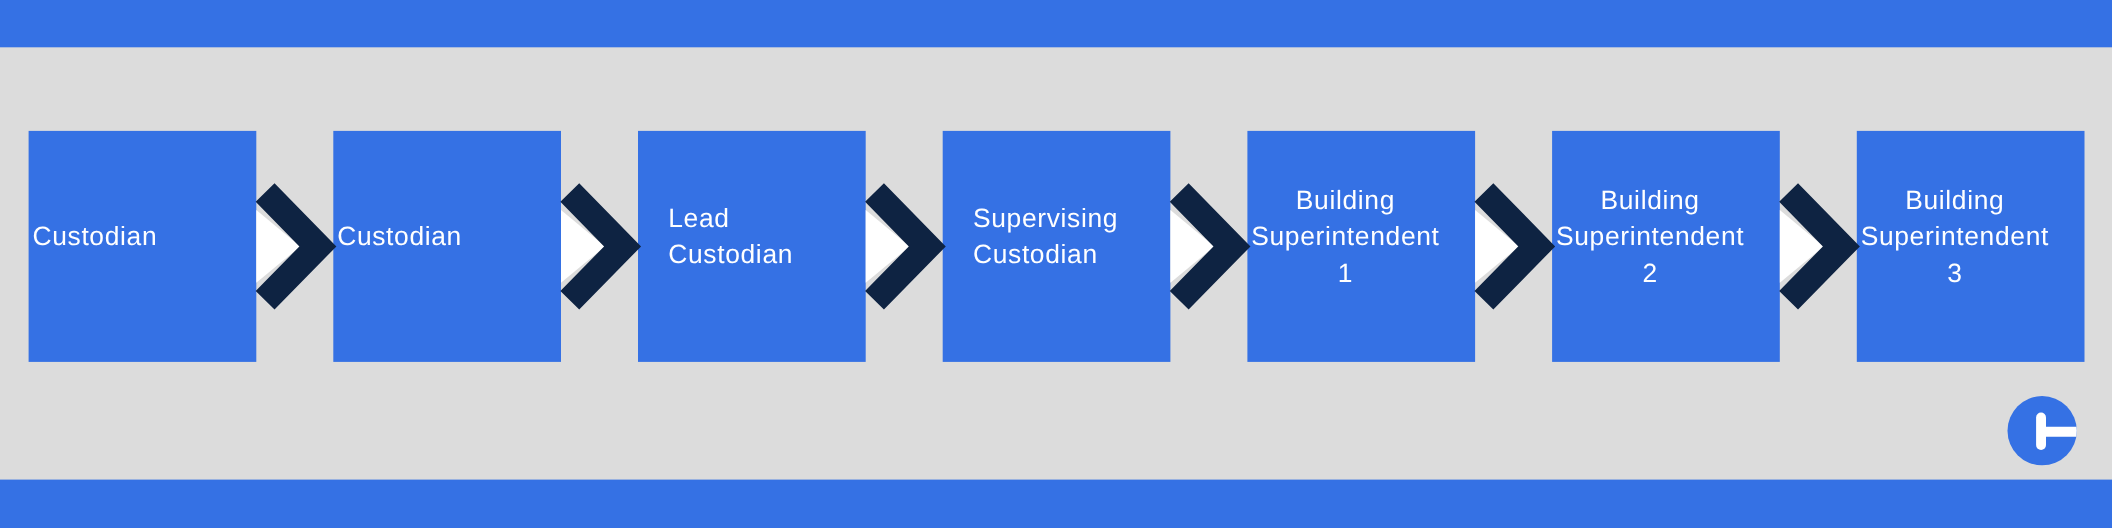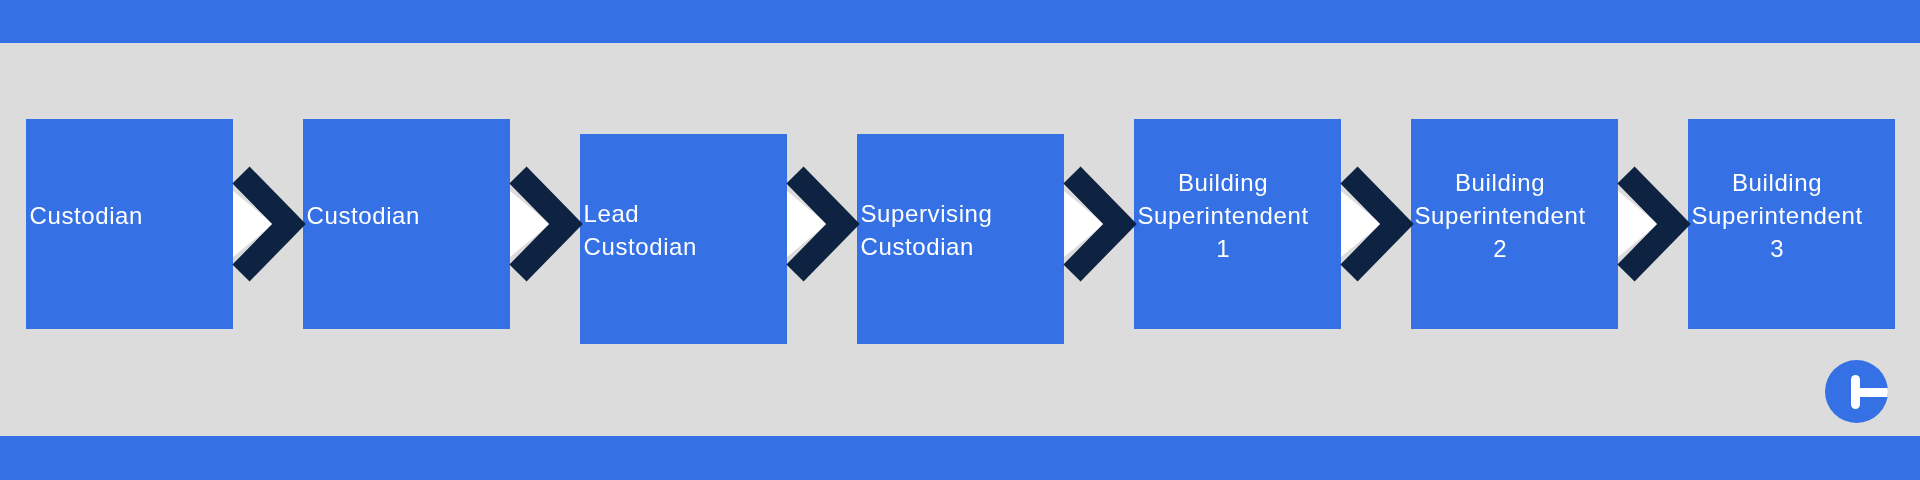--- a/index.html
+++ b/index.html
@@ -50,22 +50,21 @@
   .box .label {
     color: var(--white);
     font-size: 24px;
     line-height: 33px;
     letter-spacing: 0.6px;
     text-align: center;
     white-space: pre-line;
   }
   .box.align-left {
     justify-content: flex-start;
-    padding-left: 4px;
-    margin-top: 15px;
+    padding-left: 28px;
   }
   .box.align-left .label { text-align: left; }
 
   .arrow {
     width: 70px;
     height: 110px;
     align-self: center;
     flex: 0 0 auto;
     overflow: visible;
     z-index: 2;

